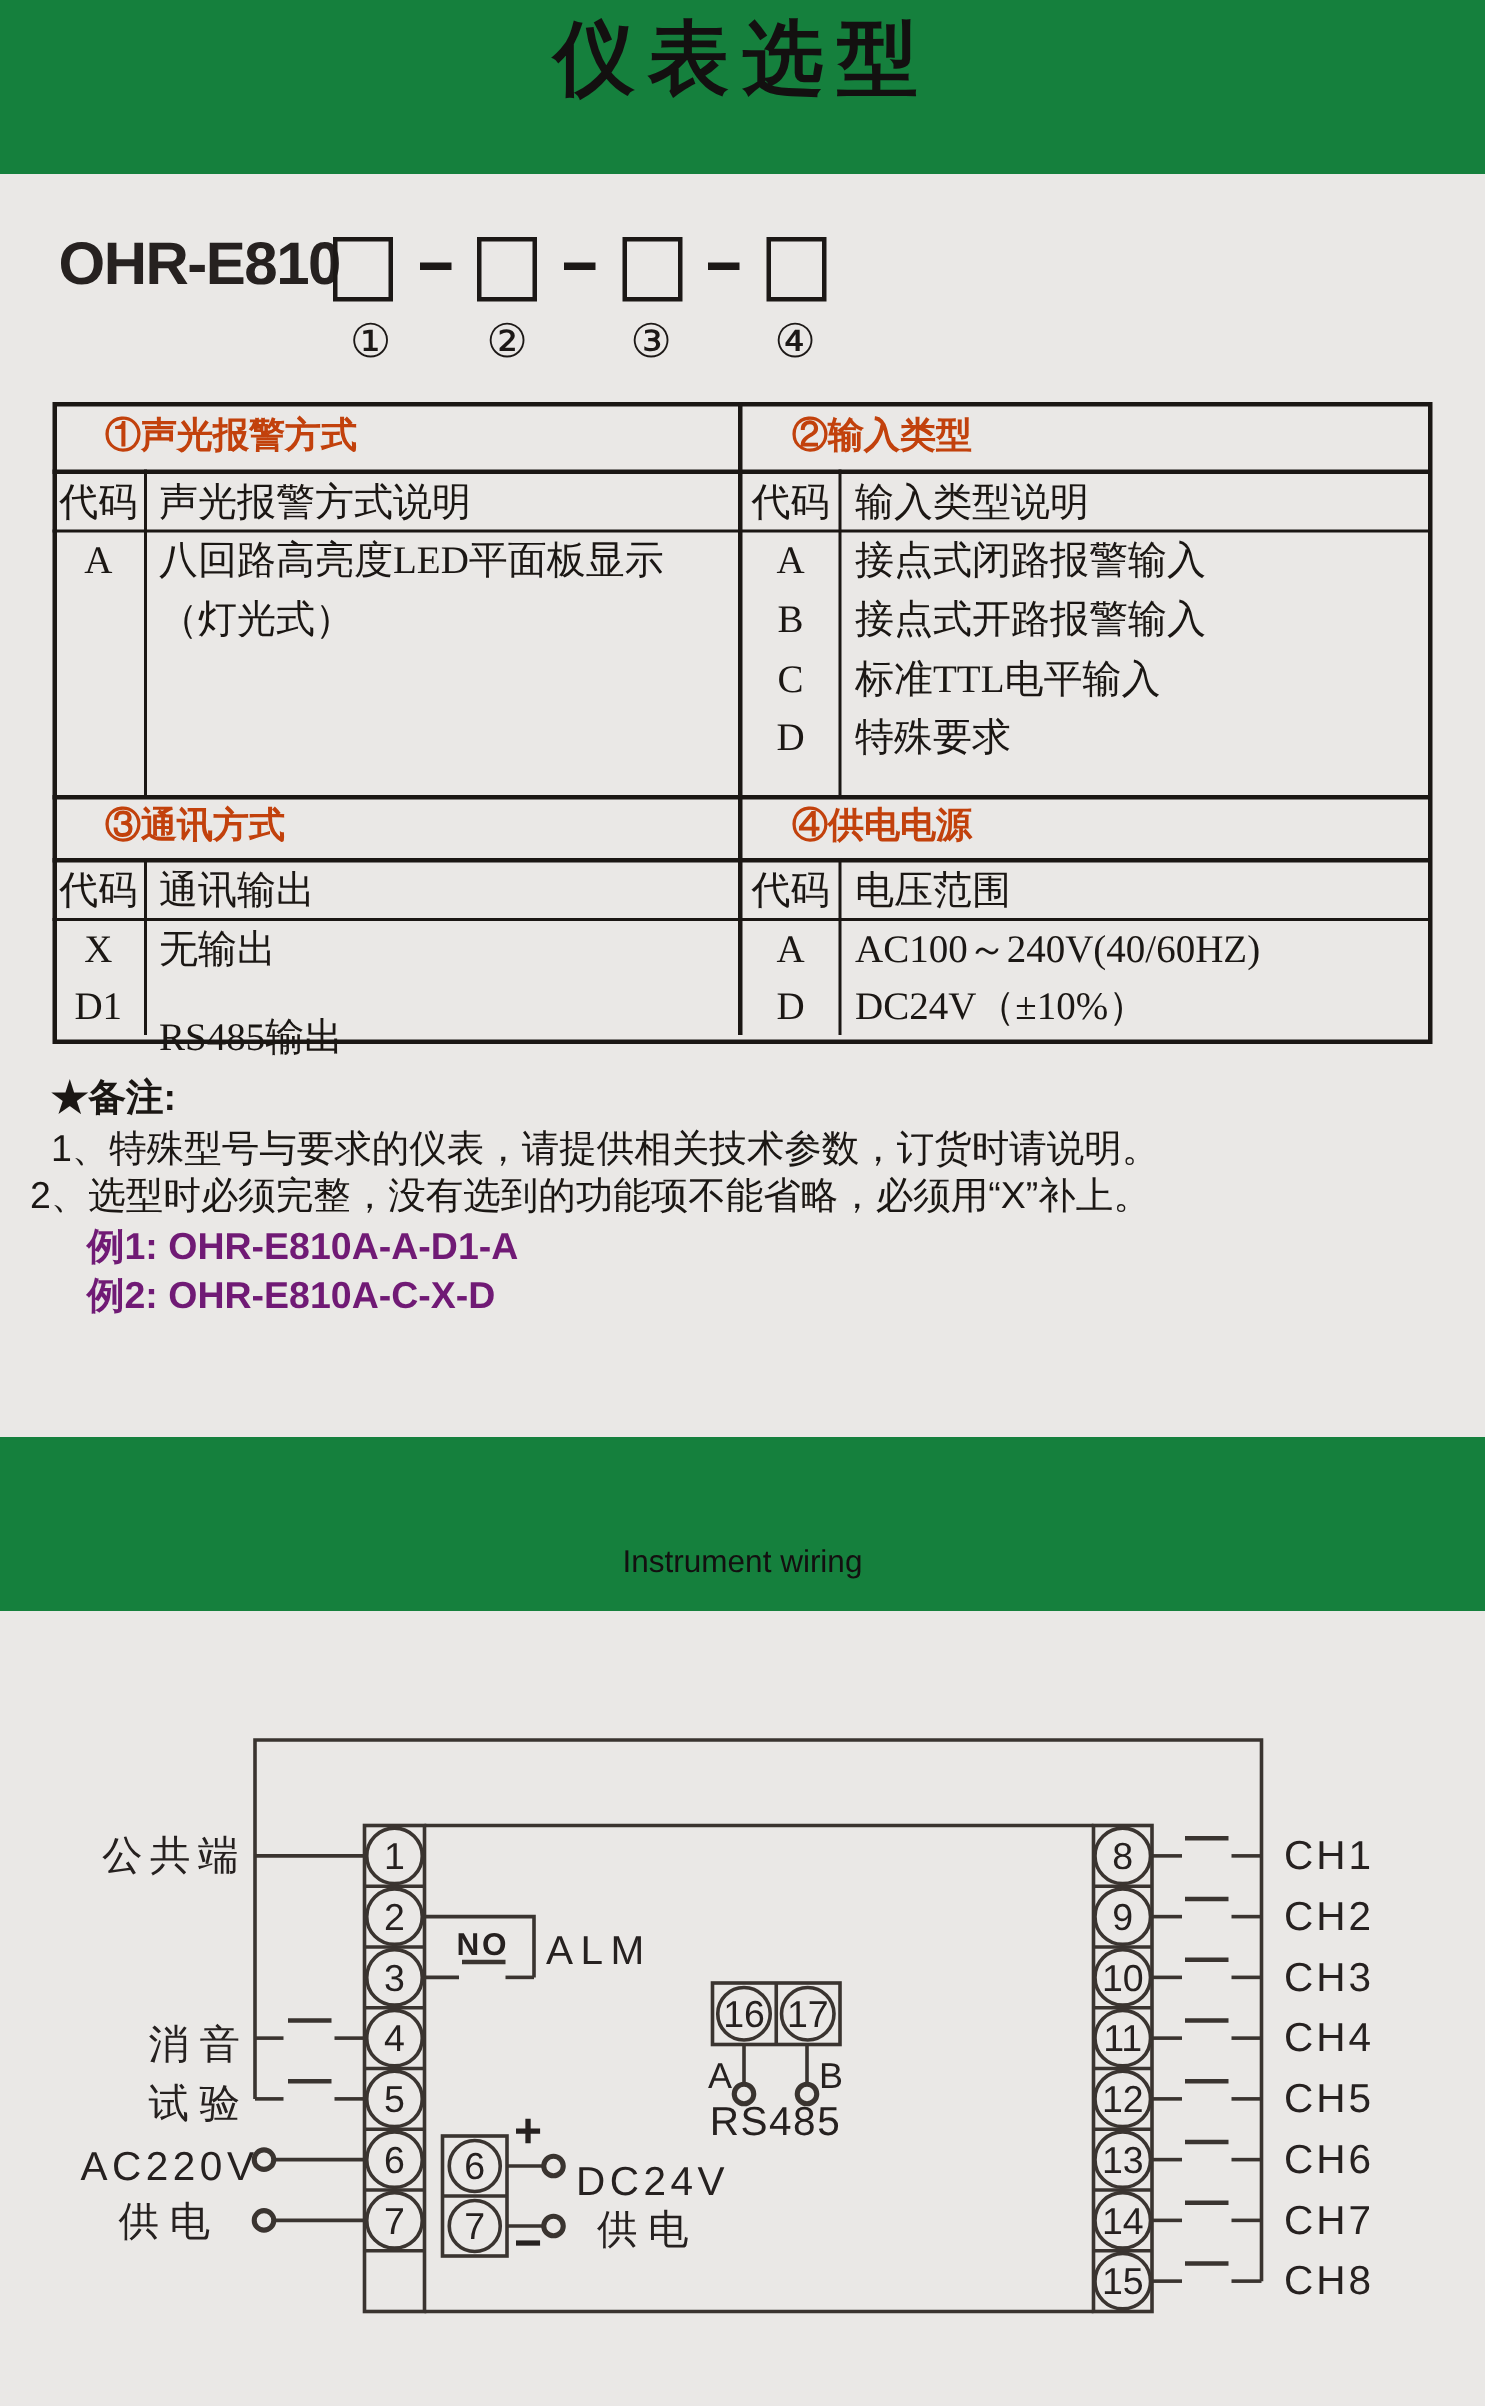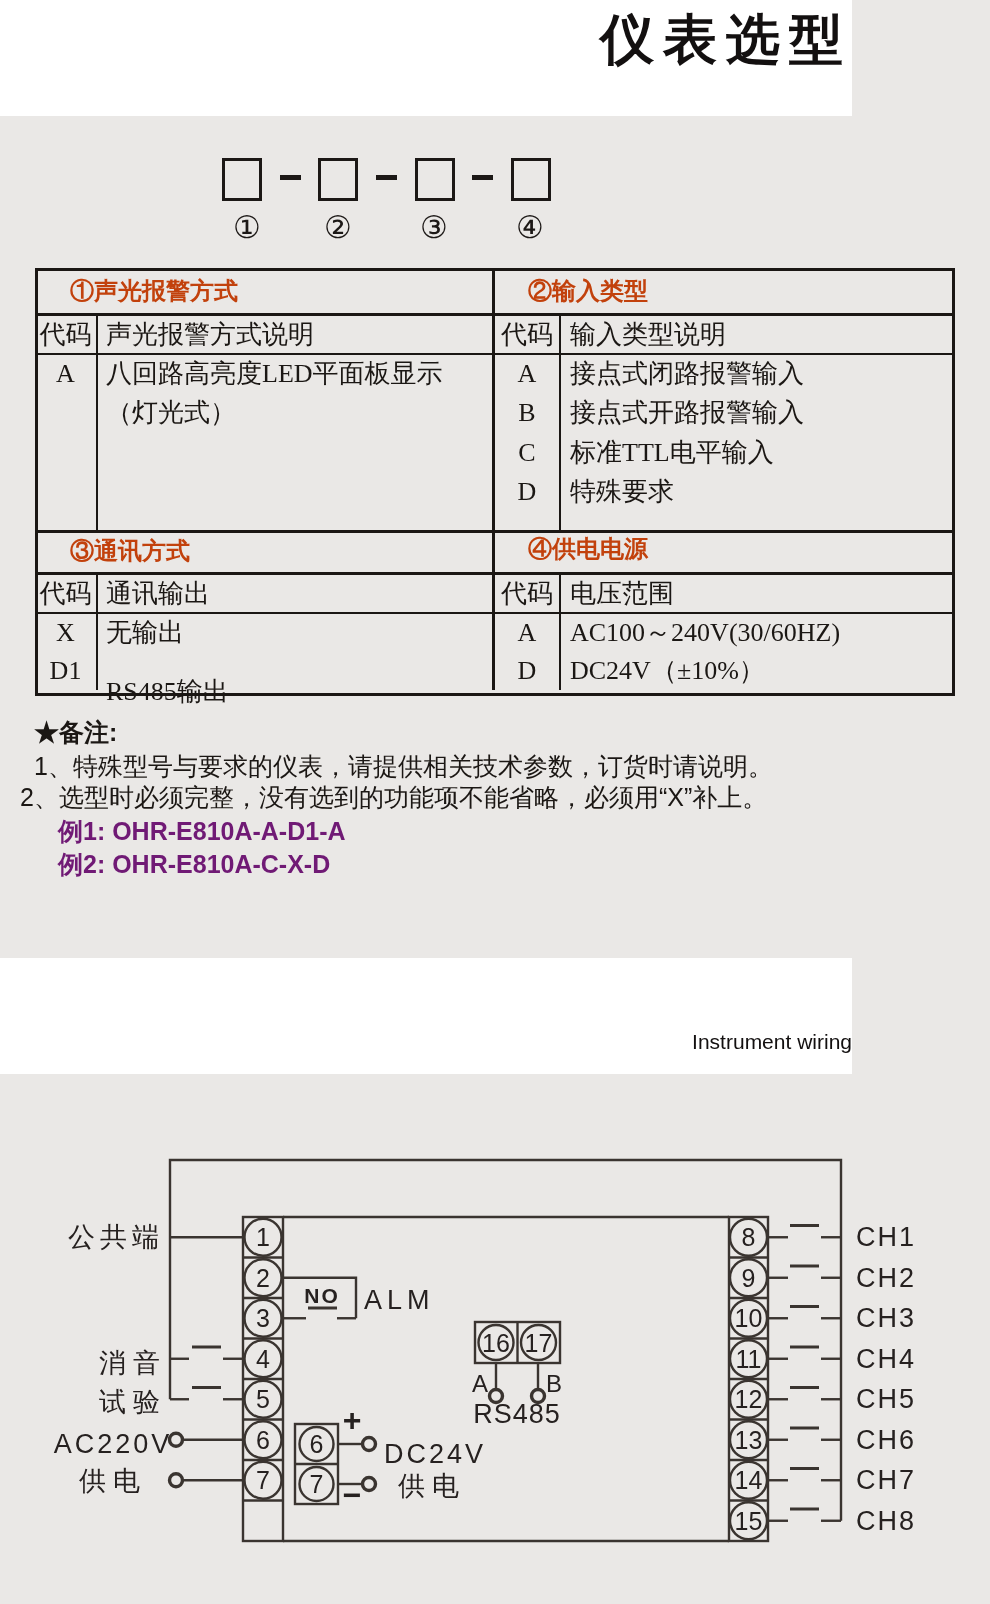--- a/index.html
+++ b/index.html
@@ -1,18 +1,18 @@
 <!DOCTYPE html>
 <html><head>
 <meta charset="utf-8">
 <style>
   html,body{margin:0;padding:0;}
   .page{position:relative;width:990px;height:1604px;background:#eae8e6;
         font-family:"Liberation Sans",sans-serif;color:#262120;overflow:hidden;}
-  .band{position:absolute;left:0;width:852px;height:116px;background:#ffffff;text-align:right;}
+  .band{position:absolute;left:0;width:990px;height:116px;background:#15803d;text-align:center;}
   .band .cn{position:absolute;left:0;width:100%;top:8px;height:62px;line-height:62px;
             font-size:54px;font-weight:bold;letter-spacing:9px;color:#131010;}
   .band .en{position:absolute;left:0;width:100%;top:70px;height:28px;line-height:28px;
             font-size:21px;font-weight:500;color:#131010;}
   .abs{position:absolute;}
   .model-prefix{font-size:40px;font-weight:bold;letter-spacing:-1px;line-height:42px;}
   .model-box{position:absolute;width:34px;height:37px;border:3px solid #1c1816;background:transparent;}
   .model-dash{position:absolute;width:21px;height:5px;background:#1c1816;}
   .model-circ{position:absolute;width:40px;text-align:center;font-size:31px;line-height:32px;color:#1c1816;}
   
@@ -29,20 +29,21 @@
 </style>
 </head>
 <body>
 
 <div class="page">
 
   <div class="band" style="top:0;">
     <div class="cn">仪表选型</div>
   </div>
 
+  <div class="abs model-prefix" style="left:39px;top:155px;">OHR-E810</div>
   <div class="model-box" style="left:222px;top:158px;"></div>
   <div class="model-box" style="left:318px;top:158px;"></div>
   <div class="model-box" style="left:415px;top:158px;"></div>
   <div class="model-box" style="left:511px;top:158px;"></div>
   <div class="model-dash" style="left:280px;top:175px;"></div>
   <div class="model-dash" style="left:376px;top:175px;"></div>
   <div class="model-dash" style="left:472px;top:175px;"></div>
   <div class="model-circ" style="left:227px;top:212px;">①</div>
   <div class="model-circ" style="left:318px;top:212px;">②</div>
   <div class="model-circ" style="left:414px;top:212px;">③</div>
@@ -84,25 +85,25 @@
     <div class="cell bodytxt" style="left:570px;top:473px;height:38px;line-height:38px;">特殊要求</div>
 
     <div class="cell sec-title" style="left:50px;top:530px;height:42px;line-height:42px;">③通讯方式</div>
     <div class="cell colhdr codecell" style="left:35px;top:575px;width:61px;height:37px;line-height:37px;">代码</div>
     <div class="cell colhdr" style="left:106px;top:575px;height:37px;line-height:37px;">通讯输出</div>
     <div class="cell bodytxt codecell" style="left:35px;top:614px;width:61px;height:38px;line-height:38px;">X</div>
     <div class="cell bodytxt" style="left:106px;top:614px;height:38px;line-height:38px;">无输出</div>
     <div class="cell bodytxt codecell" style="left:35px;top:652px;width:61px;height:38px;line-height:38px;">D1</div>
     <div class="cell bodytxt" style="left:106px;top:673px;height:38px;line-height:38px;">RS485输出</div>
 
-    <div class="cell sec-title" style="left:508px;top:530px;height:42px;line-height:42px;font-family:Liberation Mono, monospace;">④供电电源</div>
+    <div class="cell sec-title" style="left:508px;top:530px;height:42px;line-height:42px;">④供电电源</div>
     <div class="cell colhdr codecell" style="left:495px;top:575px;width:64px;height:37px;line-height:37px;">代码</div>
     <div class="cell colhdr" style="left:570px;top:575px;height:37px;line-height:37px;">电压范围</div>
     <div class="cell bodytxt codecell" style="left:495px;top:614px;width:64px;height:38px;line-height:38px;">A</div>
-    <div class="cell bodytxt" style="left:570px;top:614px;height:38px;line-height:38px;">AC100～240V(30/60HZ)</div>
+    <div class="cell bodytxt" style="left:570px;top:614px;height:38px;line-height:38px;">AC100～240V(40/60HZ)</div>
     <div class="cell bodytxt codecell" style="left:495px;top:652px;width:64px;height:38px;line-height:38px;">D</div>
     <div class="cell bodytxt" style="left:570px;top:652px;height:38px;line-height:38px;">DC24V（±10%）</div>
   </div>
 
   <div>
     <div class="cell note" style="left:34px;top:716px;height:32px;line-height:32px;font-weight:600;">★备注:</div>
     <div class="cell note" style="left:34px;top:750px;height:32px;line-height:32px;">1、特殊型号与要求的仪表，请提供相关技术参数，订货时请说明。</div>
     <div class="cell note" style="left:20px;top:781px;height:32px;line-height:32px;">2、选型时必须完整，没有选到的功能项不能省略，必须用“X”补上。</div>
     <div class="cell note-ex" style="left:58px;top:815px;height:32px;line-height:32px;">例1: OHR-E810A-A-D1-A</div>
     <div class="cell note-ex" style="left:58px;top:848px;height:32px;line-height:32px;">例2: OHR-E810A-C-X-D</div>

